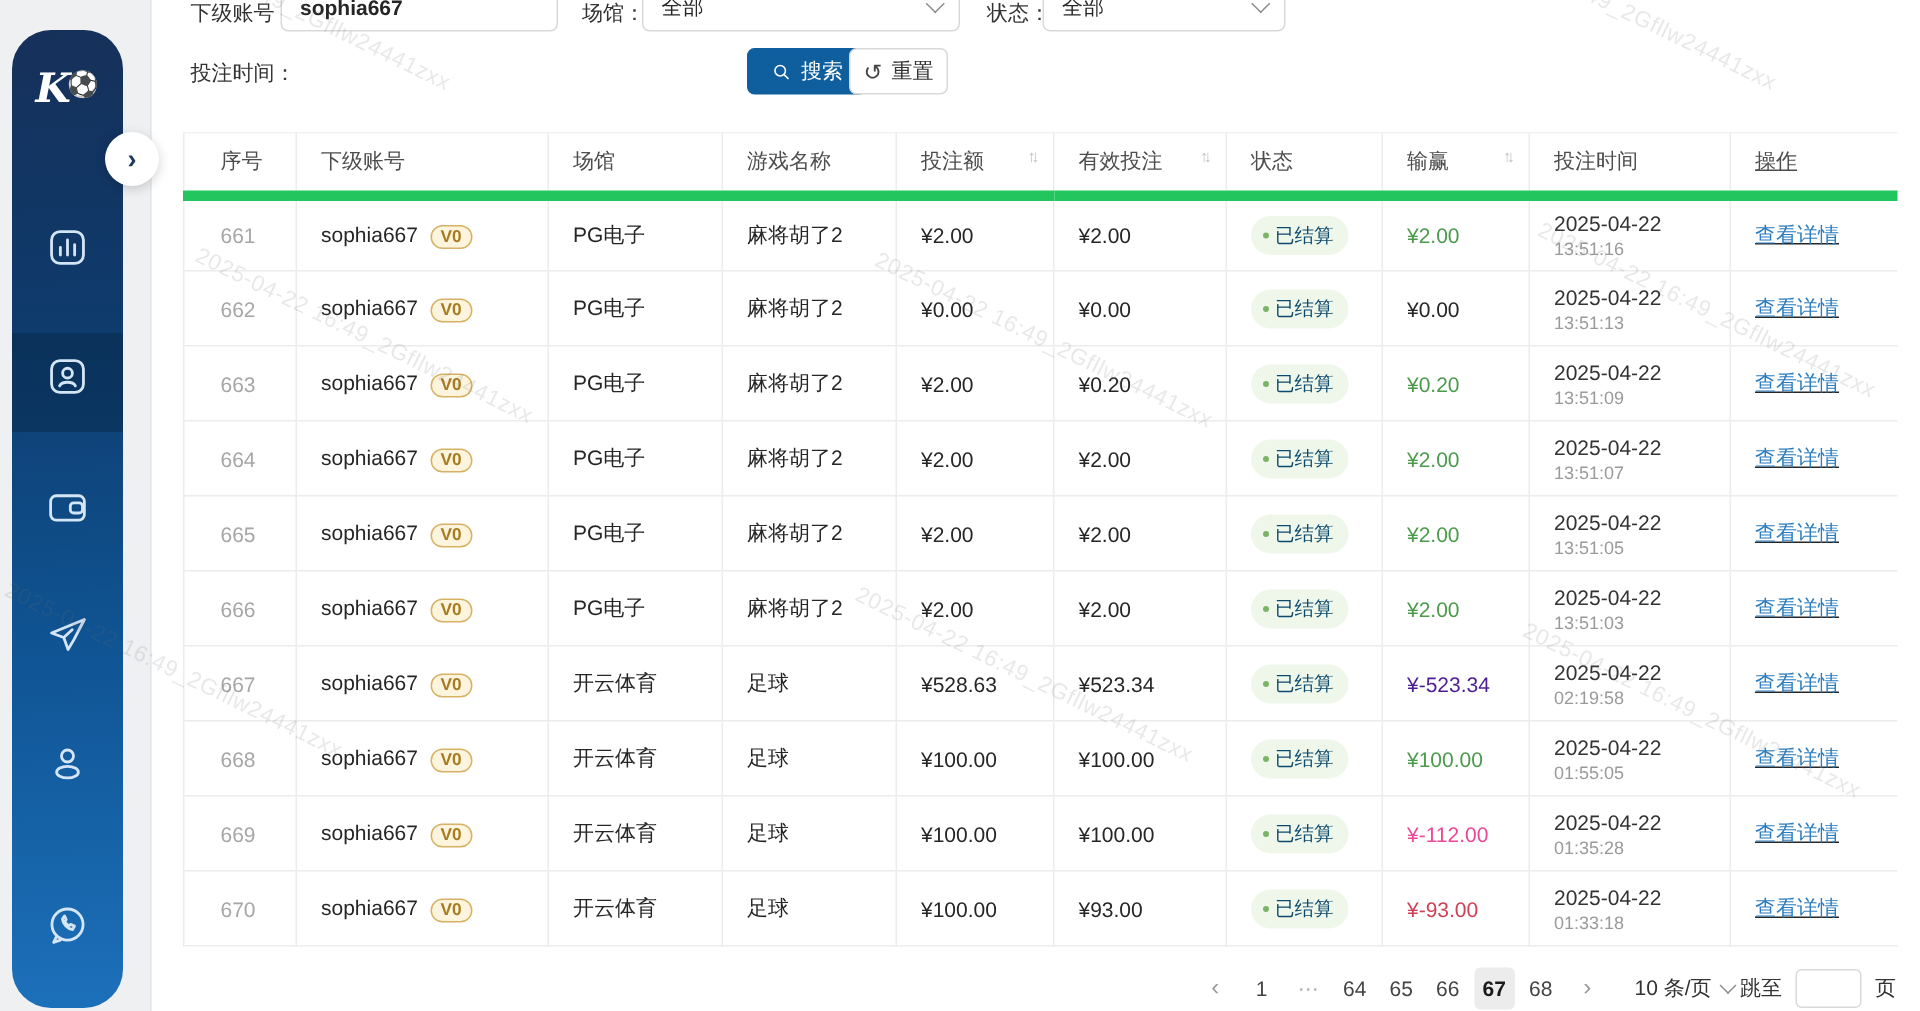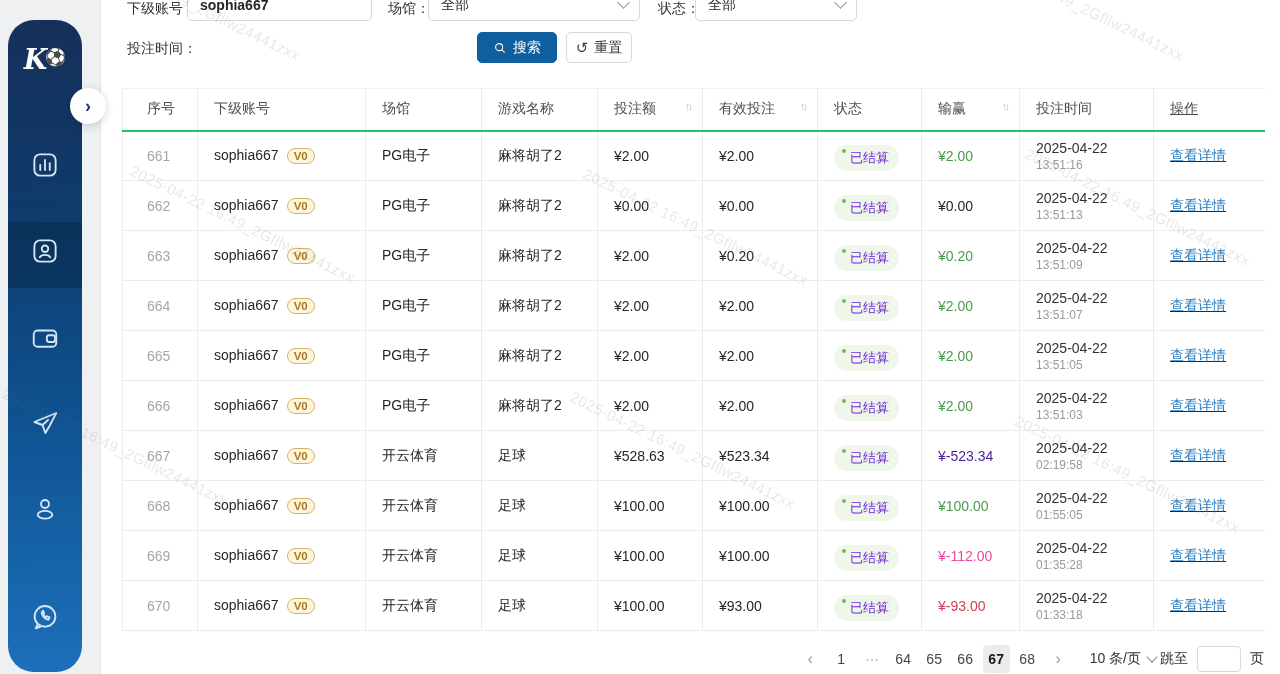--- a/index.html
+++ b/index.html
@@ -31,30 +31,30 @@
   .cal-icon svg{ width:15px; height:15px; stroke:#8c8c8c; fill:none; stroke-width:1.5;}
   .btn{ position:absolute; height:31px; border-radius:5px; display:flex; align-items:center; justify-content:center; gap:6px; cursor:pointer;}
   .btn-search{ background:#0f5f9f; color:#fff; border:1px solid #0f5f9f;}
   .btn-search svg{ width:14px; height:14px; stroke:#fff; fill:none; stroke-width:1.8;}
   .btn-reset{ background:#fff; color:#333; border:1px solid #d9d9d9;}
   .btn-reset .ric{ font-size:15px; color:#444;}
   
   table{ position:absolute; left:20px; top:88px; width:1142px; border-collapse:collapse; table-layout:fixed;
          border-left:1px solid #ececec; border-top:1px solid #f2f2f2;}
   th{ height:42px; text-align:left; padding-left:16px; font-weight:500; color:#4d4d4d;
-      border-bottom:2px solid #22c55e; border-right:1px solid #ececec; white-space:nowrap;}
+      border-bottom:7px solid #22c55e; border-right:1px solid #ececec; white-space:nowrap;}
   td{ height:50px; padding-left:16px; border-bottom:1px solid #ececec; border-right:1px solid #ececec; white-space:nowrap;}
   th:last-child, td:last-child{ border-right:none;text-decoration:underline;}
   td.c-no{ color:#a6a6a6; padding-left:24px;}
   th.h-no{ padding-left:24px;}
   .sort{ float:right; margin-right:12px; color:#bfbfbf; font-size:11px; letter-spacing:-3px; cursor:pointer;}
   .vip{ display:inline-block; margin-left:8px; padding:1px 6px; border-radius:9px; background:#fcf4dd;
         border:1px solid #d8b264; color:#a87b20; font-size:11.5px; font-weight:bold;}
-  .pill{ display:inline-flex; align-items:flex-start; gap:4px; padding:4px 10px 4px 8px; border-radius:13px;
-         background:#eff7eb; color:#6d28d9; font-size:13px;}
+  .pill{ display:inline-flex; align-items:center; gap:4px; padding:4px 10px 4px 8px; border-radius:13px;
+         background:#eff7eb; color:#0c4a6e; font-size:13px;}
   .pill .dot{ width:4px; height:4px; border-radius:50%; background:#7ab468;}
   .t-date{ color:#333;}
   .t-time{ color:#9a9a9a; font-size:12px; margin-top:2px;}
   a.detail{ color:#2b7dc0; text-decoration:none; cursor:pointer;}
   
   .pager{ position:absolute; right:16px; top:644px; height:30px; display:flex; align-items:center; gap:4px; color:#555;}
   .pg{ min-width:27px; height:28px; line-height:28px; text-align:center; border-radius:4px; cursor:pointer; color:#444;}
   .pg.arrow{ color:#999; font-size:16px;}
   .pg.ellip{ color:#b0b0b0;}
   .pg.active{ background:#ececec; color:#1a1a1a; font-weight:bold;}
@@ -137,21 +137,21 @@
     </div>
 
     <div class="flabel" style="left:556px; top:-3px;">状态：</div>
     <div class="box" style="left:593px; top:-12px; width:162px; height:33px; padding-left:12px;">
       <span class="val">全部</span>
       <i class="chev"></i>
     </div>
 
     <div class="flabel" style="left:25px; top:37px;">投注时间：</div>
 
-    <div class="btn btn-search" style="left:375px; top:32px; width:80px;">
+    <div class="btn btn-search" style="left:396px; top:32px; width:80px;">
       <span style="display:flex;">
         <svg viewBox="0 0 24 24">
             <circle cx="10.5" cy="10.5" r="6"></circle>
             <line x1="15" y1="15" x2="20" y2="20"></line>
           </svg>
       </span>
       <span>搜索</span>
     </div>
     <div class="btn btn-reset" style="left:464px; top:32px; width:66px;">
       <span class="ric">↺</span>

